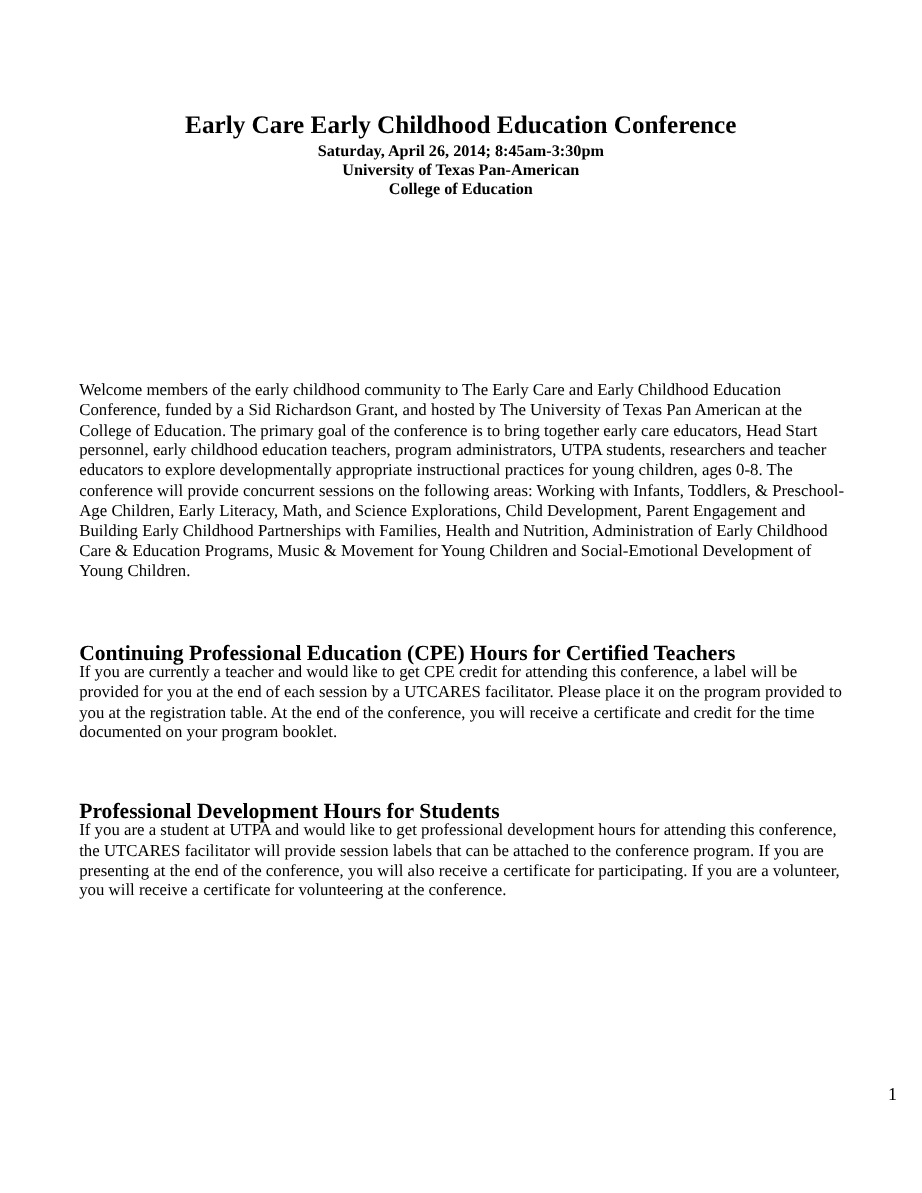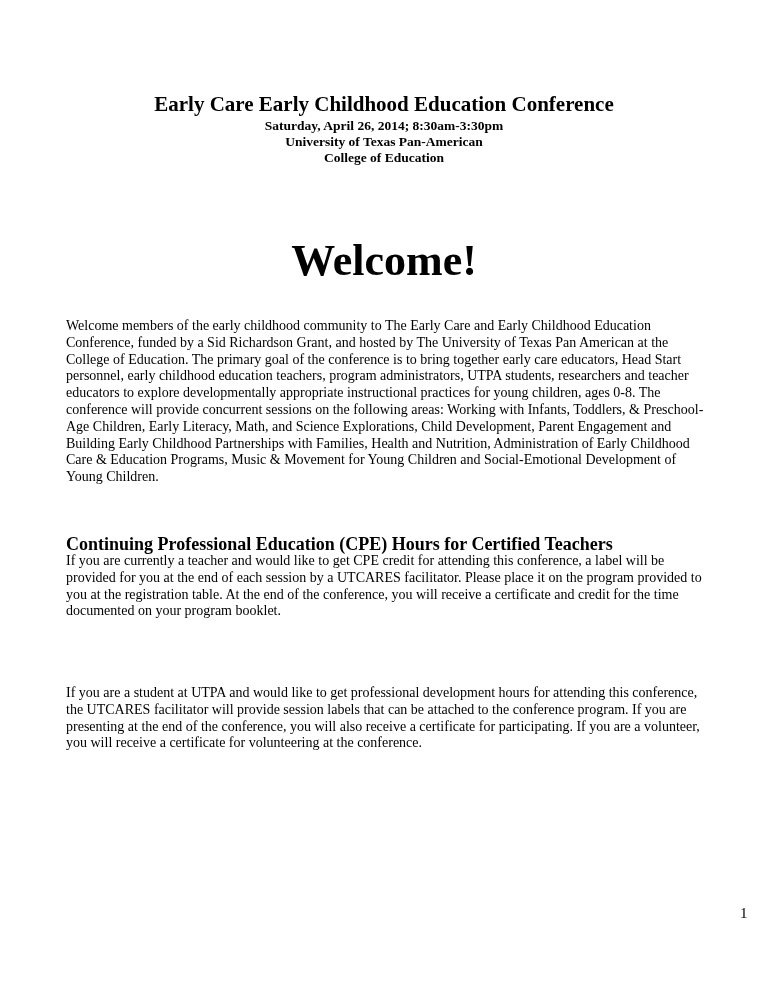--- a/index.html
+++ b/index.html
@@ -30,27 +30,27 @@
   }
   .pagenum {
     position: absolute; left: 740px; top: 904px; font-size: 15px; line-height: 18px;
   }
 </style>
 </head>
 <body>
 
 <div class="page">
   <div class="title">Early Care Early Childhood Education Conference</div>
-  <div class="sub" style="top:118px">Saturday, April 26, 2014; 8:30am-3:30pm</div>
+  <div class="sub" style="top:118px">Saturday, April 26, 2014; 8:45am-3:30pm</div>
   <div class="sub" style="top:150px">College of Education</div>
   <div class="sub" style="top:134px">University of Texas Pan-American</div>
 
-  <div class="welcome">Welcome!</div>
 
   <div class="para" style="top:318px">Welcome members of the early childhood community to The Early Care and Early Childhood Education Conference, funded by a Sid Richardson Grant, and hosted by The University of Texas Pan American at the College of Education.  The primary goal of the conference is to bring together early care educators, Head Start personnel, early childhood education teachers, program administrators, UTPA students, researchers and teacher educators to explore developmentally appropriate instructional practices for young children, ages 0-8. The conference will provide concurrent sessions on the following areas: Working with Infants, Toddlers, &amp; Preschool-Age Children, Early Literacy, Math, and Science Explorations, Child Development, Parent Engagement and Building Early Childhood Partnerships with Families, Health and Nutrition, Administration of Early Childhood Care &amp; Education Programs, Music &amp; Movement for Young Children and Social-Emotional Development of Young Children.</div>
 
   <div class="heading" style="top:536px">Continuing Professional Education (CPE) Hours for Certified Teachers</div>
   <div class="para" style="top:553px">If you are currently a teacher and would like to get CPE credit for attending this conference, a label will be provided for you at the end of each session by a UTCARES facilitator. Please place it on the program provided to you at the registration table.  At the end of the conference, you will receive a certificate and credit for the time documented on your program booklet.</div>
 
+  <div class="heading" style="top:668px">Professional Development Hours for Students</div>
   <div class="para" style="top:685px">If you are a student at UTPA and would like to get professional development hours for attending this conference, the UTCARES facilitator will provide session labels that can be attached to the conference program. If you are presenting at the end of the conference, you will also receive a certificate for participating. If you are a volunteer, you will receive a certificate for volunteering at the conference.</div>
 
   <div class="pagenum">1</div>
 </div>
 
 </body></html>

